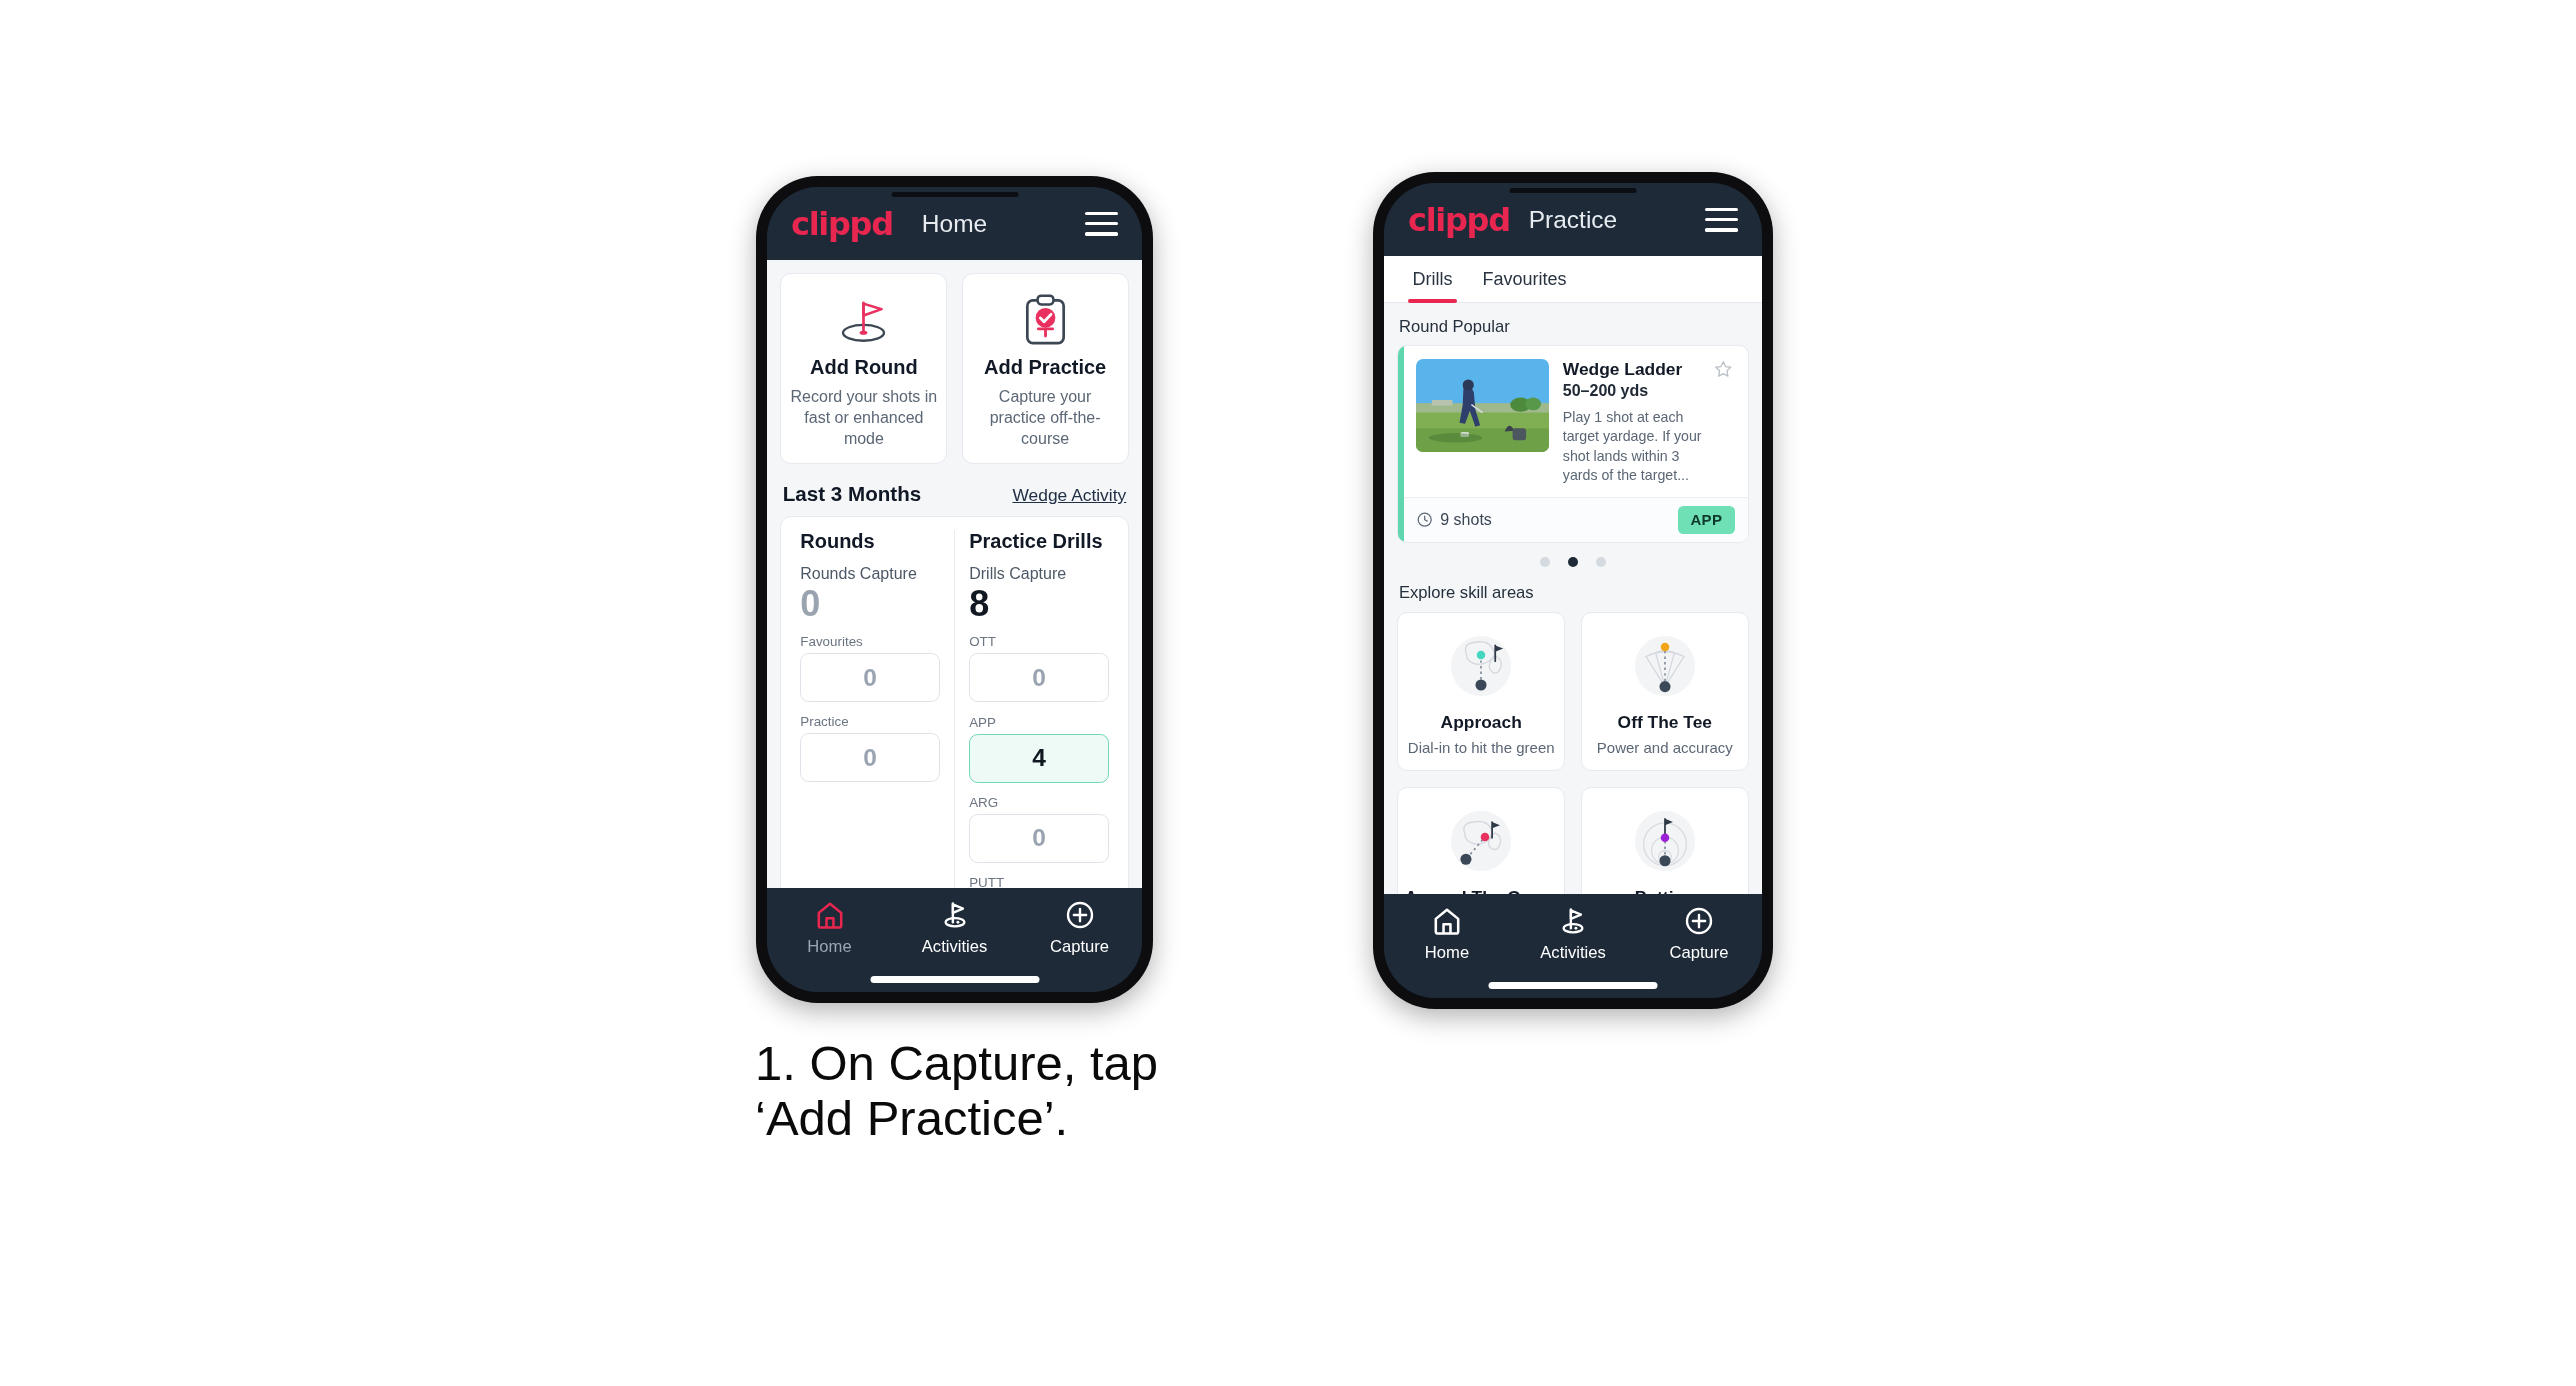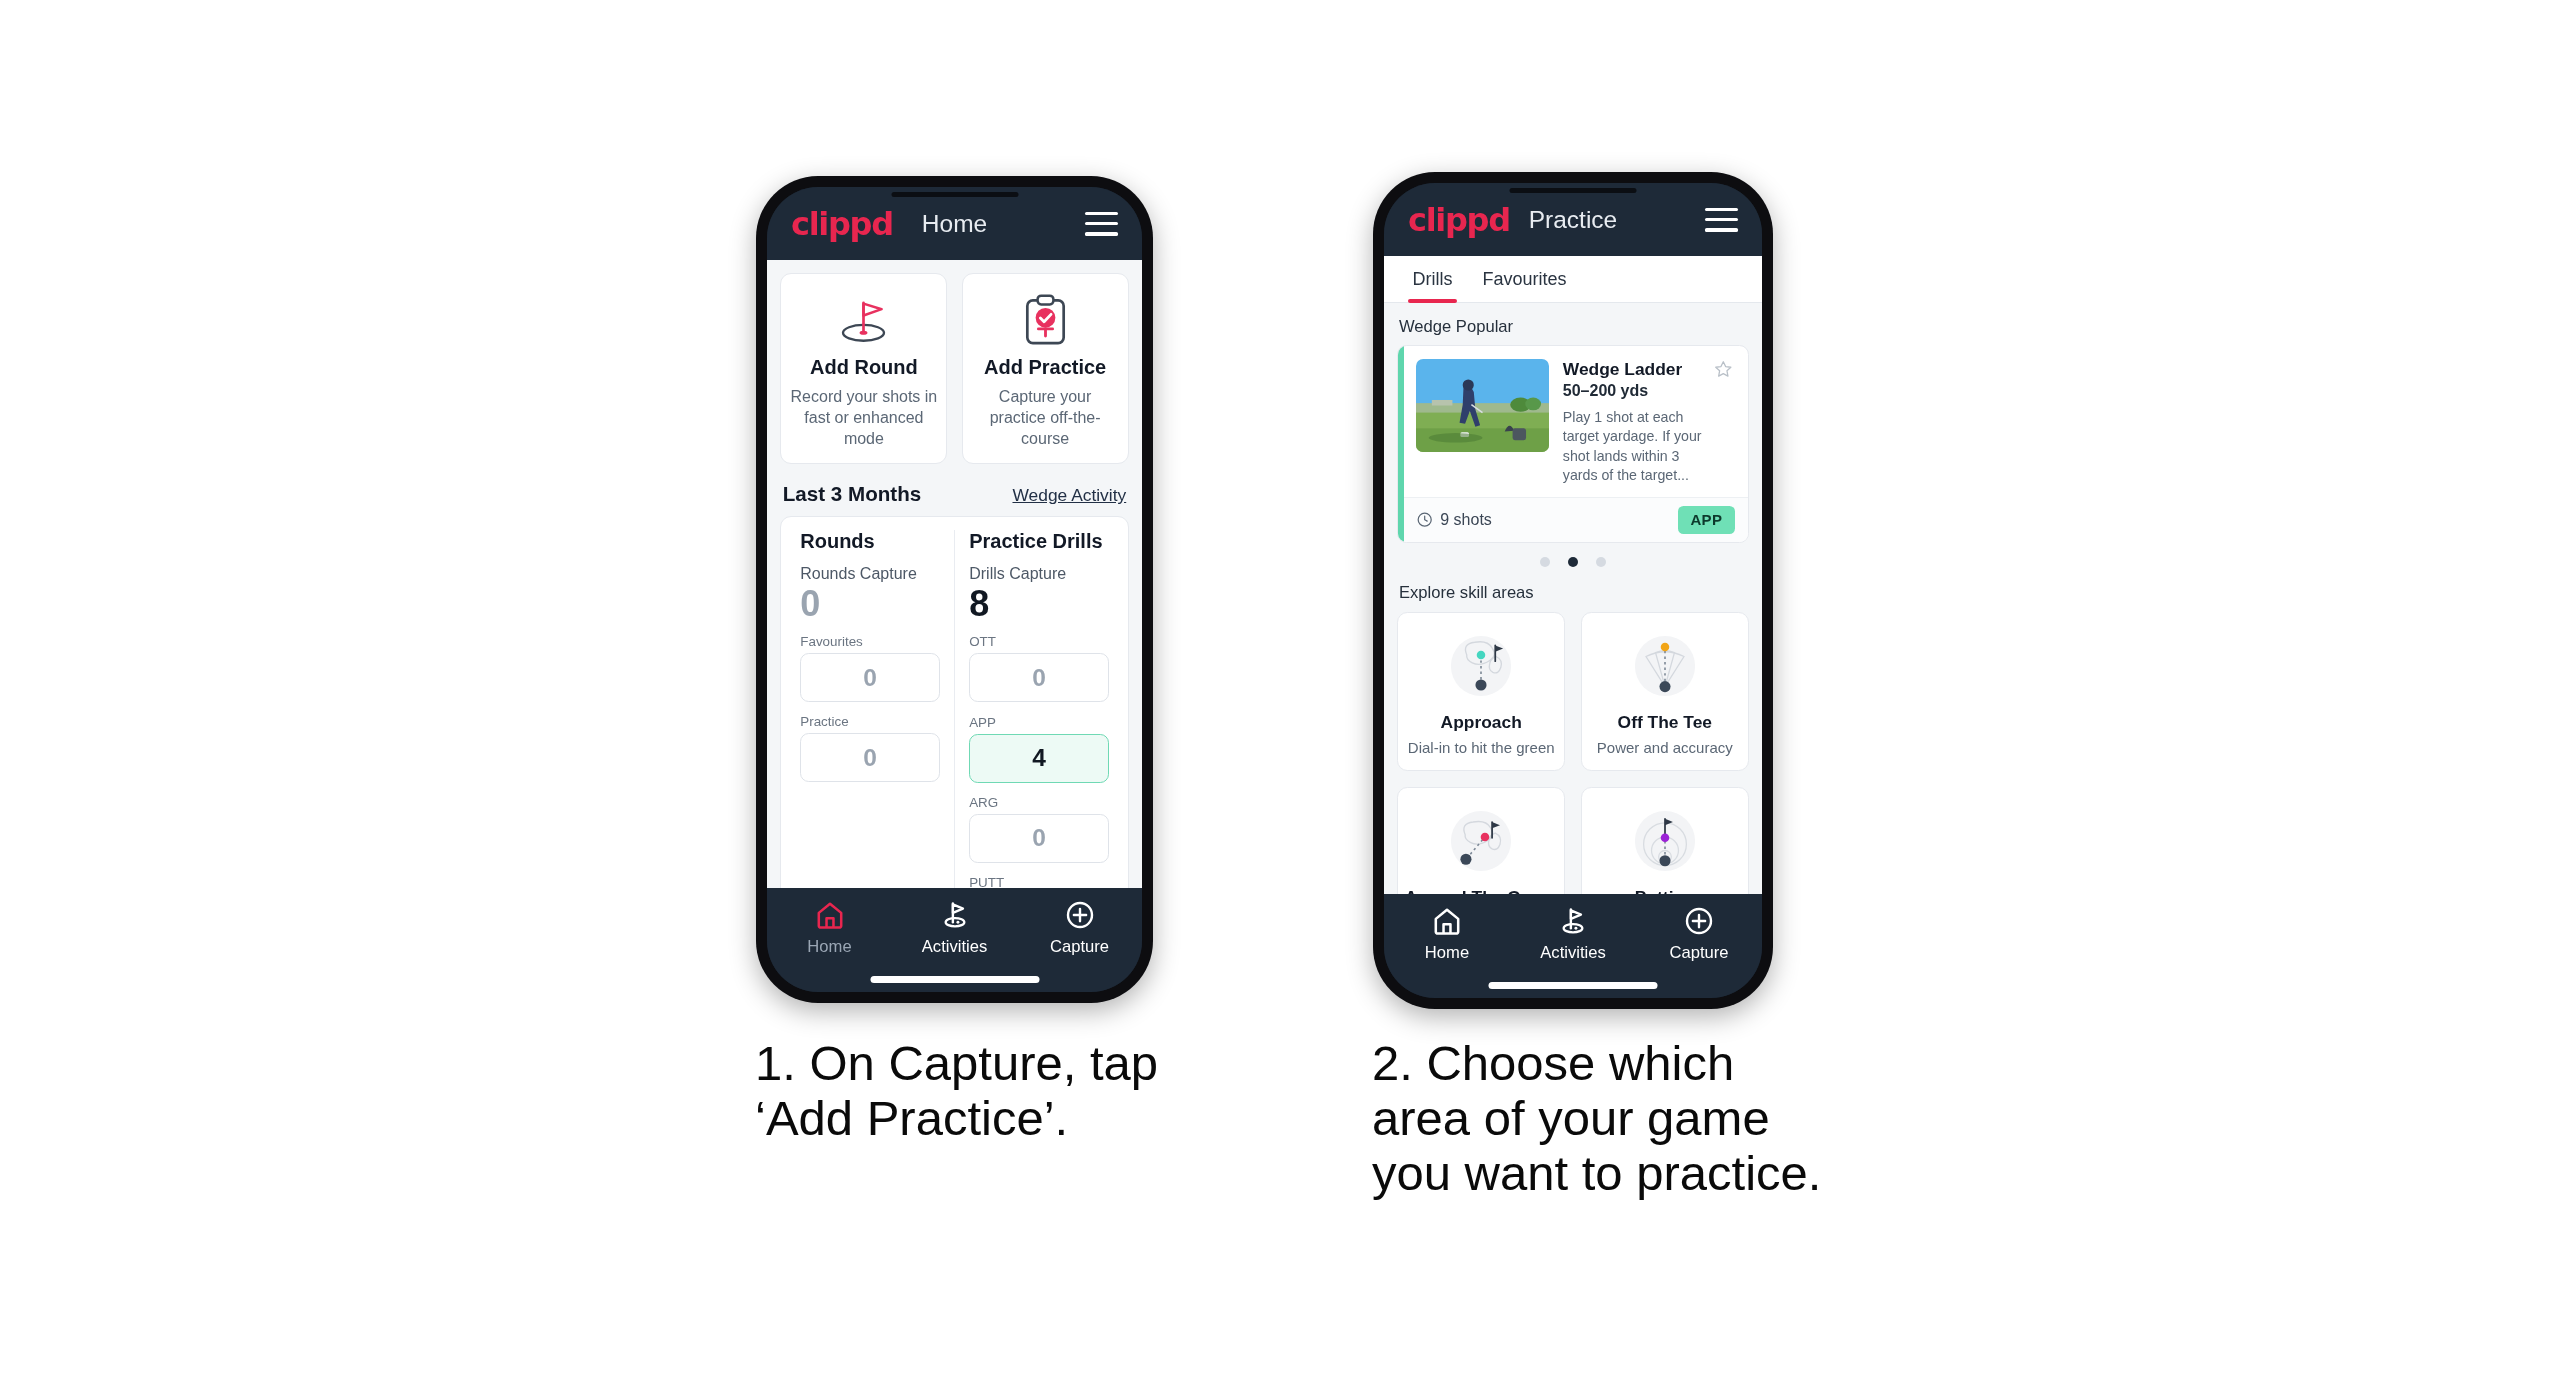--- a/index.html
+++ b/index.html
@@ -271,21 +271,21 @@
       </div>
 
       <div class="screen">
 
         <div class="tabs">
           <div class="tab active">Drills</div>
           <div class="tab">Favourites</div>
         </div>
 
         <div class="p2pad">
-          <div class="miniheading">Wedge Popular</div>
+          <div class="miniheading">Round Popular</div>
 
           <div class="drill">
 
             <div class="drilltop">
               <div class="thumb">
                 <svg width="133" height="93" viewBox="0 0 168 118" preserveAspectRatio="none">
                   <rect x="0" y="0" width="168" height="60" fill="#5ab4ec"></rect>
                   <rect x="0" y="56" width="168" height="16" fill="#9fb98d"></rect>
                   <rect x="0" y="68" width="168" height="50" fill="#7fae53"></rect>
                   <rect x="0" y="88" width="168" height="30" fill="#6ea047"></rect>
@@ -428,18 +428,15 @@
           <div class="navlabel">Capture</div>
         </div>
         <div class="homebar"></div>
       </div>
 
     </div>
   </div>
 
   <div class="caption" style="left:755px;top:1036px;width:491px;">1. On Capture, tap
 ‘Add Practice’.</div>
-  <div class="caption" style="left:1372px;top:1036px;width:538px;">2. Choose which
-area of your game
-you want to practice.</div>
 
 </div>
 
 
 </body></html>

